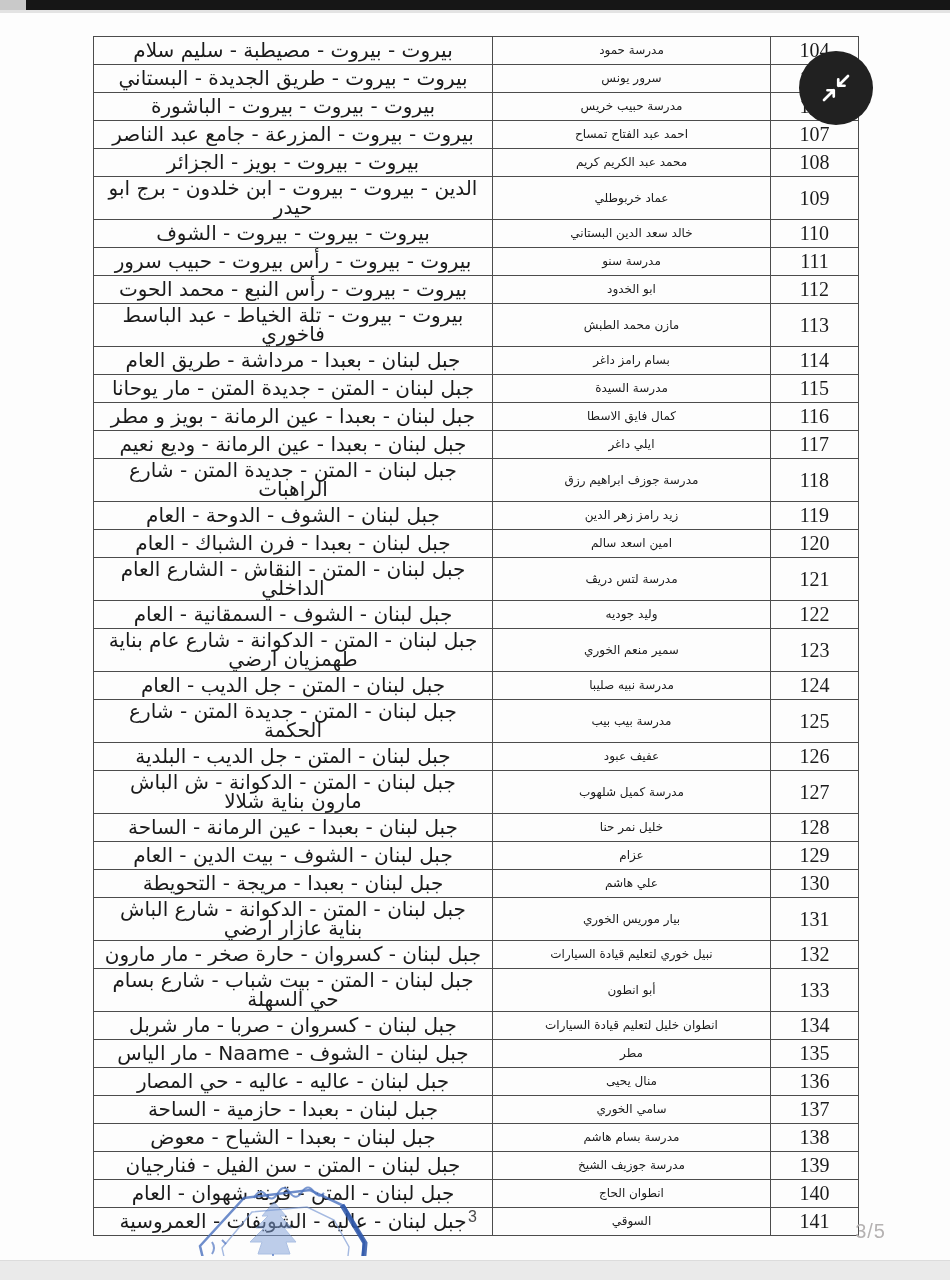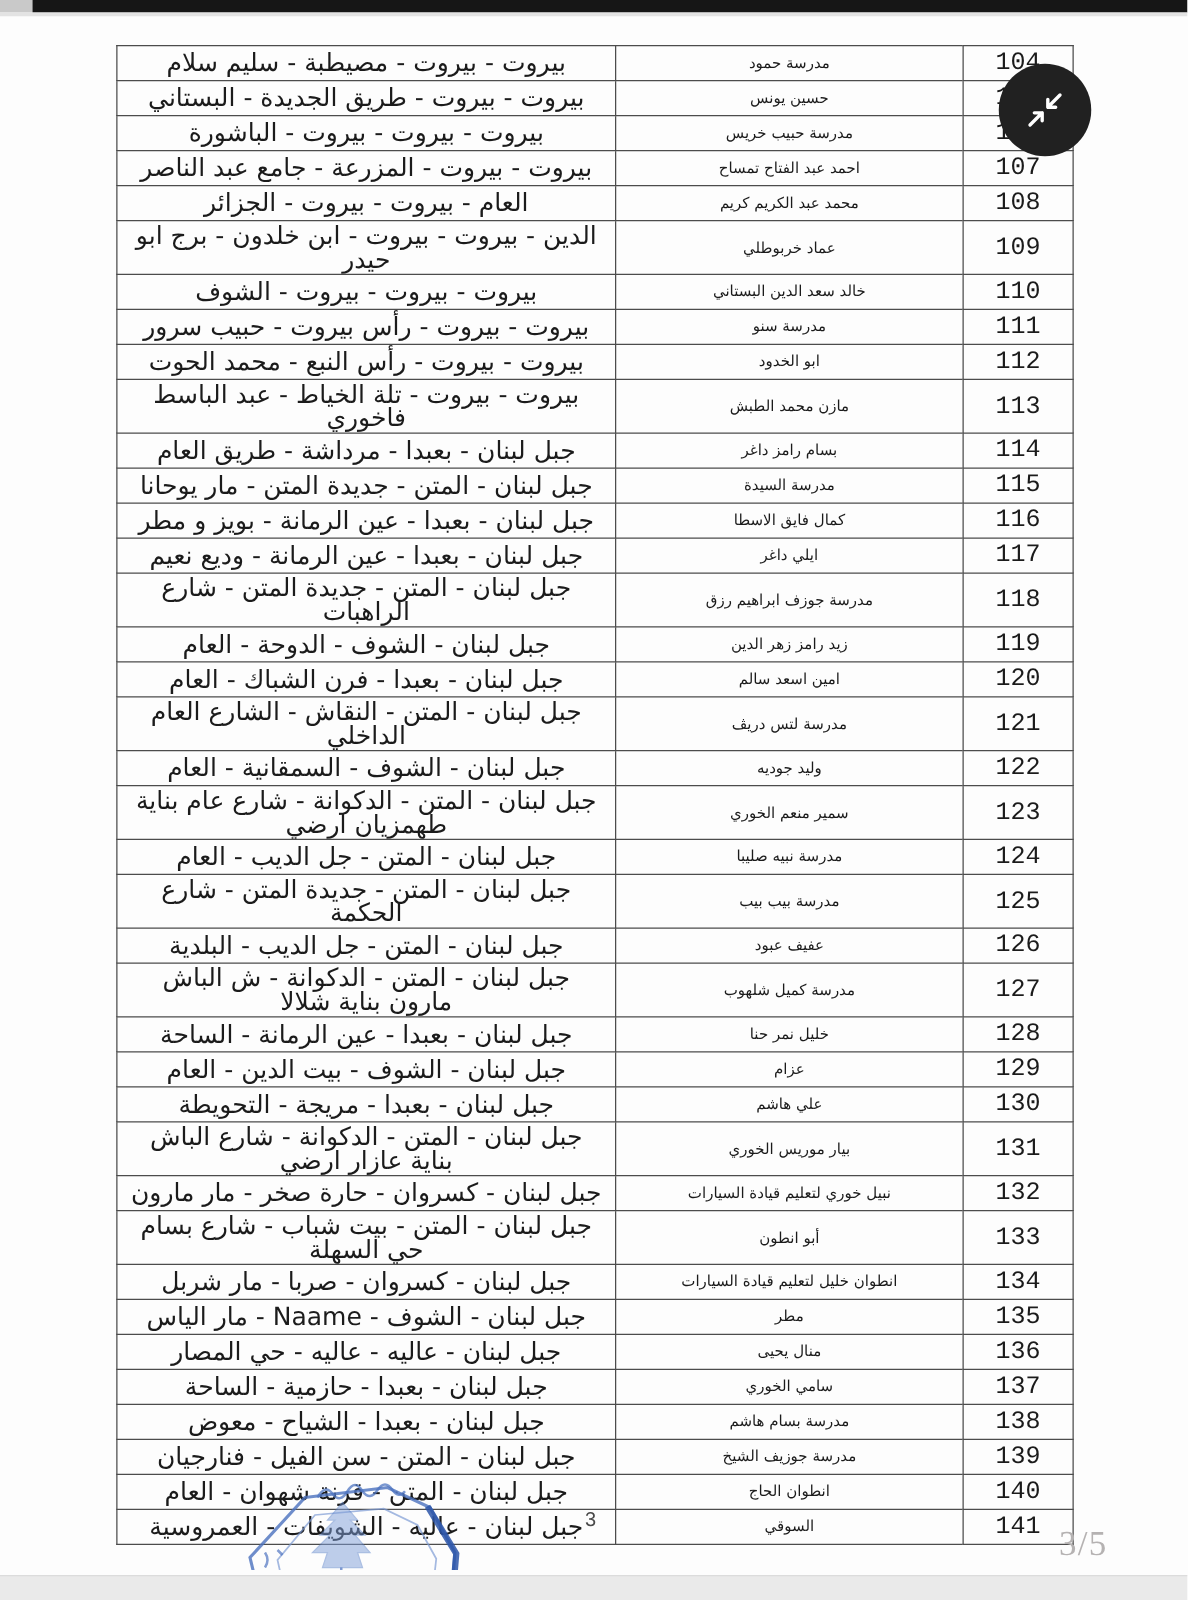--- a/index.html
+++ b/index.html
@@ -16,38 +16,38 @@
     position:absolute;left:93px;top:36px;width:765px;
     border-collapse:collapse;table-layout:fixed;
   }
   .doc-table td{
     border:1px solid #4c4c4c;
     text-align:center;vertical-align:middle;
     padding:2px 8px;color:#1b1b1b;
     overflow:hidden;
   }
   .doc-table tr{height:28px;}
-  .num-cell{font-family:Liberation Mono, monospace;font-size:20px;color:#222;}
+  .num-cell{font-family:Liberation Serif, serif;font-size:20px;color:#222;}
   .name-cell{font-size:12px;line-height:19px;}
   .addr-cell{font-size:20px;line-height:19px;}
   col.c-num{width:88px;}
   col.c-name{width:278px;}
   col.c-addr{width:399px;}
 
   .stamp{position:absolute;left:192px;top:1184px;}
 
   .page-num{
     position:absolute;left:468px;top:1208px;
     font-family:"Liberation Sans",sans-serif;
     font-size:16px;color:#4a4a4a;
   }
   .pager{
     position:absolute;right:64px;top:1220px;
-    font-family:Liberation Serif, serif;
-    font-size:28px;color:#b5b2b2;letter-spacing:1px;
+    font-family:Liberation Sans, sans-serif;
+    font-size:20px;color:#b5b2b2;letter-spacing:1px;
   }
   .bottom-strip{
     position:absolute;left:0;right:0;bottom:0;height:19px;
     background:#eaeaea;border-top:1px solid #dcdcdc;
   }
   .collapse-btn{
     position:absolute;left:799px;top:51px;width:74px;height:74px;
     border-radius:50%;background:#212121;border:none;padding:0;
     display:flex;align-items:center;justify-content:center;cursor:pointer;
   }
@@ -69,40 +69,40 @@
     </colgroup>
     <tbody id="rows">
     <tr>
       <td class="num-cell">104</td>
       <td class="name-cell">مدرسة حمود</td>
       <td class="addr-cell">بيروت - بيروت - مصيطبة - سليم سلام</td>
     </tr>
 
     <tr>
       <td class="num-cell">105</td>
-      <td class="name-cell">حسين يونس</td>
+      <td class="name-cell">سرور يونس</td>
       <td class="addr-cell">بيروت - بيروت - طريق الجديدة - البستاني</td>
     </tr>
 
     <tr>
       <td class="num-cell">106</td>
       <td class="name-cell">مدرسة حبيب خريس</td>
       <td class="addr-cell">بيروت - بيروت - بيروت - الباشورة</td>
     </tr>
 
     <tr>
       <td class="num-cell">107</td>
       <td class="name-cell">احمد عبد الفتاح تمساح</td>
       <td class="addr-cell">بيروت - بيروت - المزرعة - جامع عبد الناصر</td>
     </tr>
 
     <tr>
       <td class="num-cell">108</td>
       <td class="name-cell">محمد عبد الكريم كريم</td>
-      <td class="addr-cell">العام - بيروت - بيروت - الجزائر</td>
+      <td class="addr-cell">بيروت - بيروت - بويز - الجزائر</td>
     </tr>
 
     <tr>
       <td class="num-cell">109</td>
       <td class="name-cell">عماد خربوطلي</td>
       <td class="addr-cell">الدين - بيروت - بيروت - ابن خلدون - برج ابو حيدر</td>
     </tr>
 
     <tr>
       <td class="num-cell">110</td>

